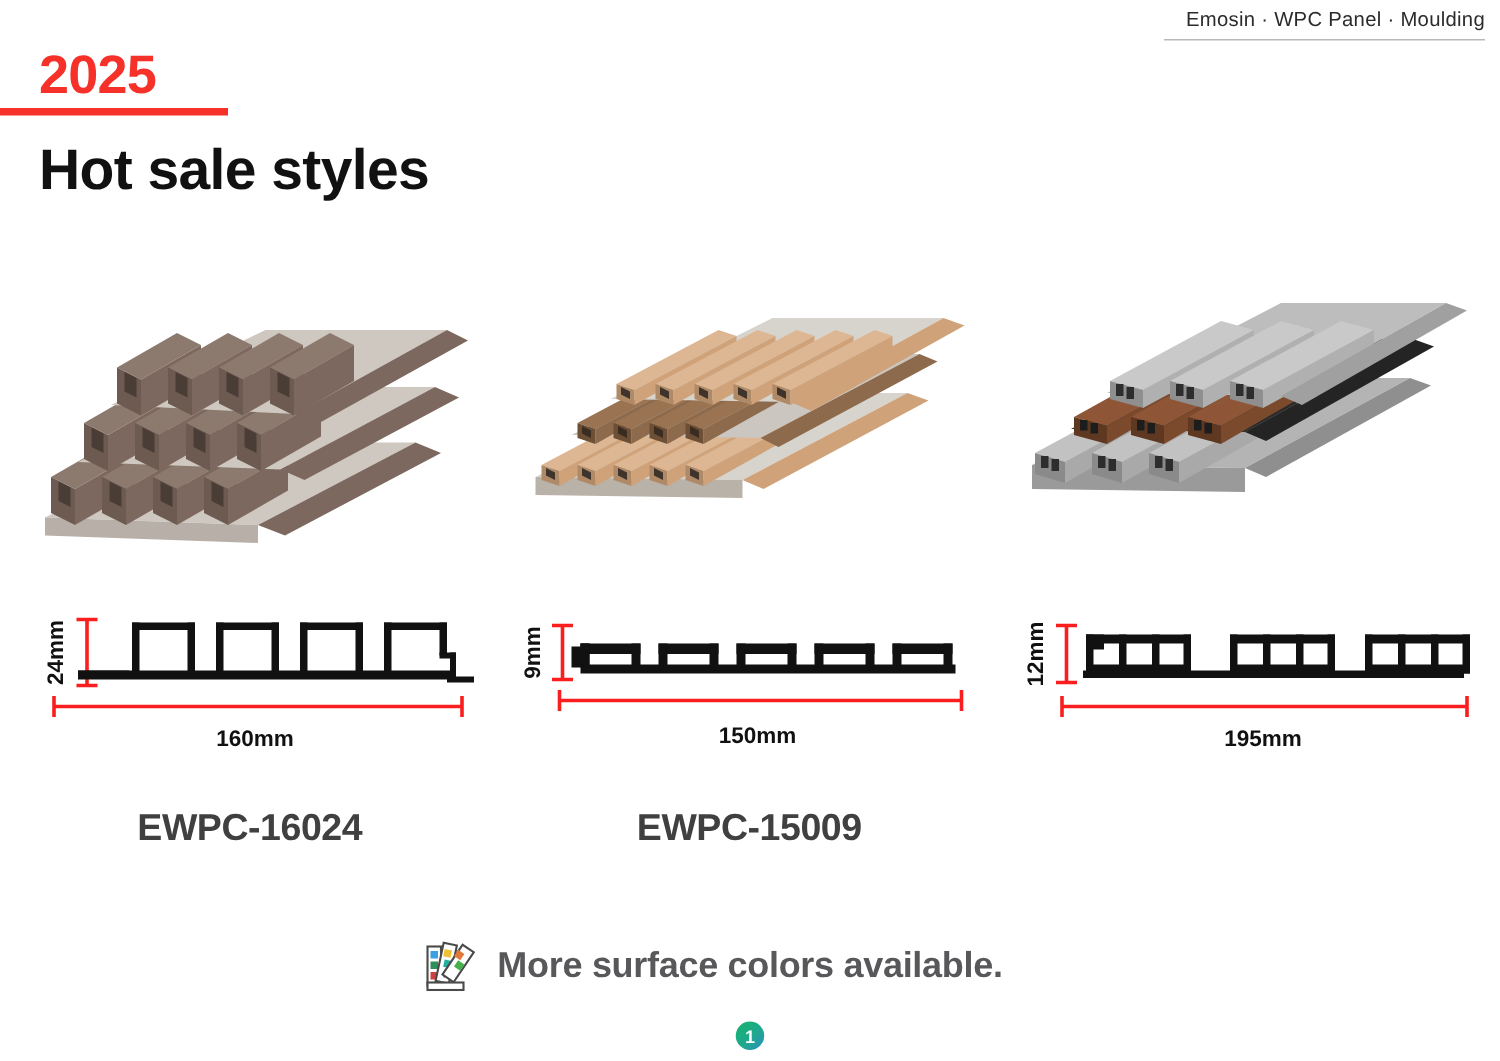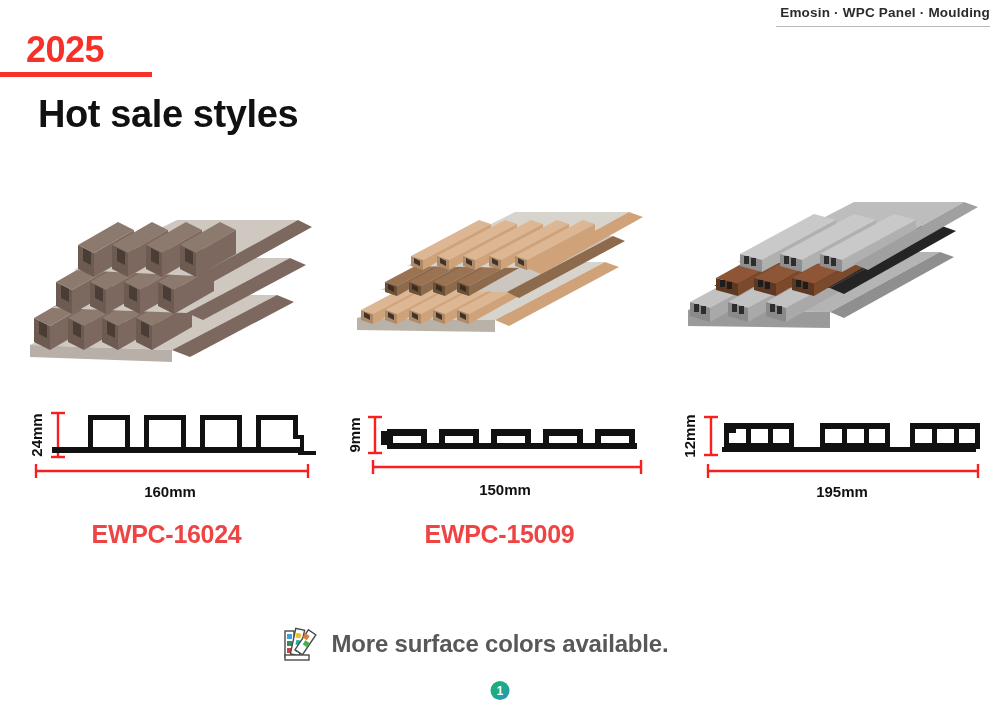--- a/index.html
+++ b/index.html
@@ -23,21 +23,21 @@
     top: 0;
     left: 0;
     width: 1000px;
     height: 32px;
   }
   .header-brand {
     position: absolute;
     right: 10px;
     top: 5px;
     font-size: 13.5px;
-    font-weight: bold;
+    font-weight: normal;
     letter-spacing: 0.2px;
     color: #2b2b2b;
     white-space: nowrap;
     margin-left: 36px;
   }
   .header-rule {
     position: absolute;
     right: 10px;
     top: 26px;
     width: 214px;
@@ -62,21 +62,21 @@
   .accent-bar {
     position: absolute;
     left: -26px;
     top: 50px;
     width: 152px;
     height: 5px;
     background: #f5312a;
   }
   .main-title {
     position: absolute;
-    left: 12px;
+    left: 0;
     top: 73px;
     font-size: 38px;
     font-weight: bold;
     line-height: 1;
     color: #111111;
     white-space: nowrap;
     letter-spacing: -0.4px;
   }
 
   
@@ -105,24 +105,24 @@
 
   .profile-figure {
     width: 310px;
     height: 105px;
     position: relative;
     margin-top: 8px;
   }
   .profile-figure svg { display: block; }
 
   .product-code {
-    margin-top: 12px;
+    margin-top: 30px;
     font-size: 25px;
     font-weight: bold;
-    color: #ef4444;
+    color: #404040;
     letter-spacing: -0.3px;
     white-space: nowrap;
   }
 
   
   .footer-note {
     position: absolute;
     top: 627px;
     left: 0;
     width: 952px;

